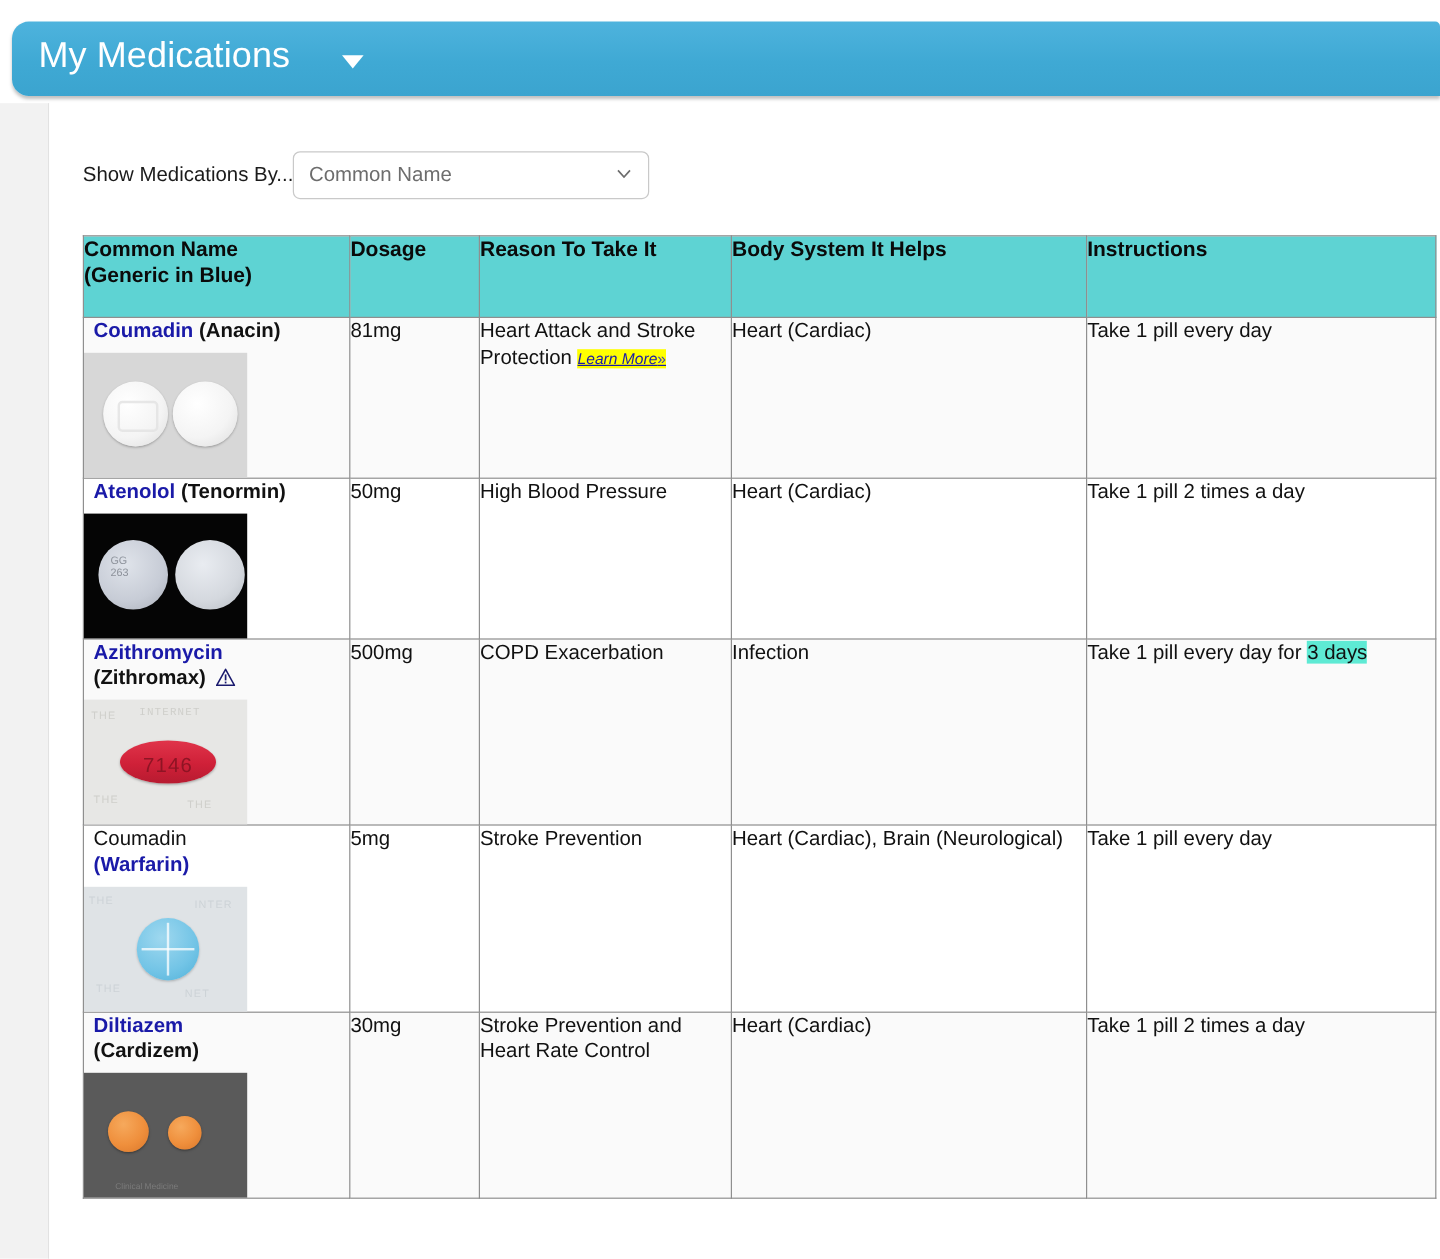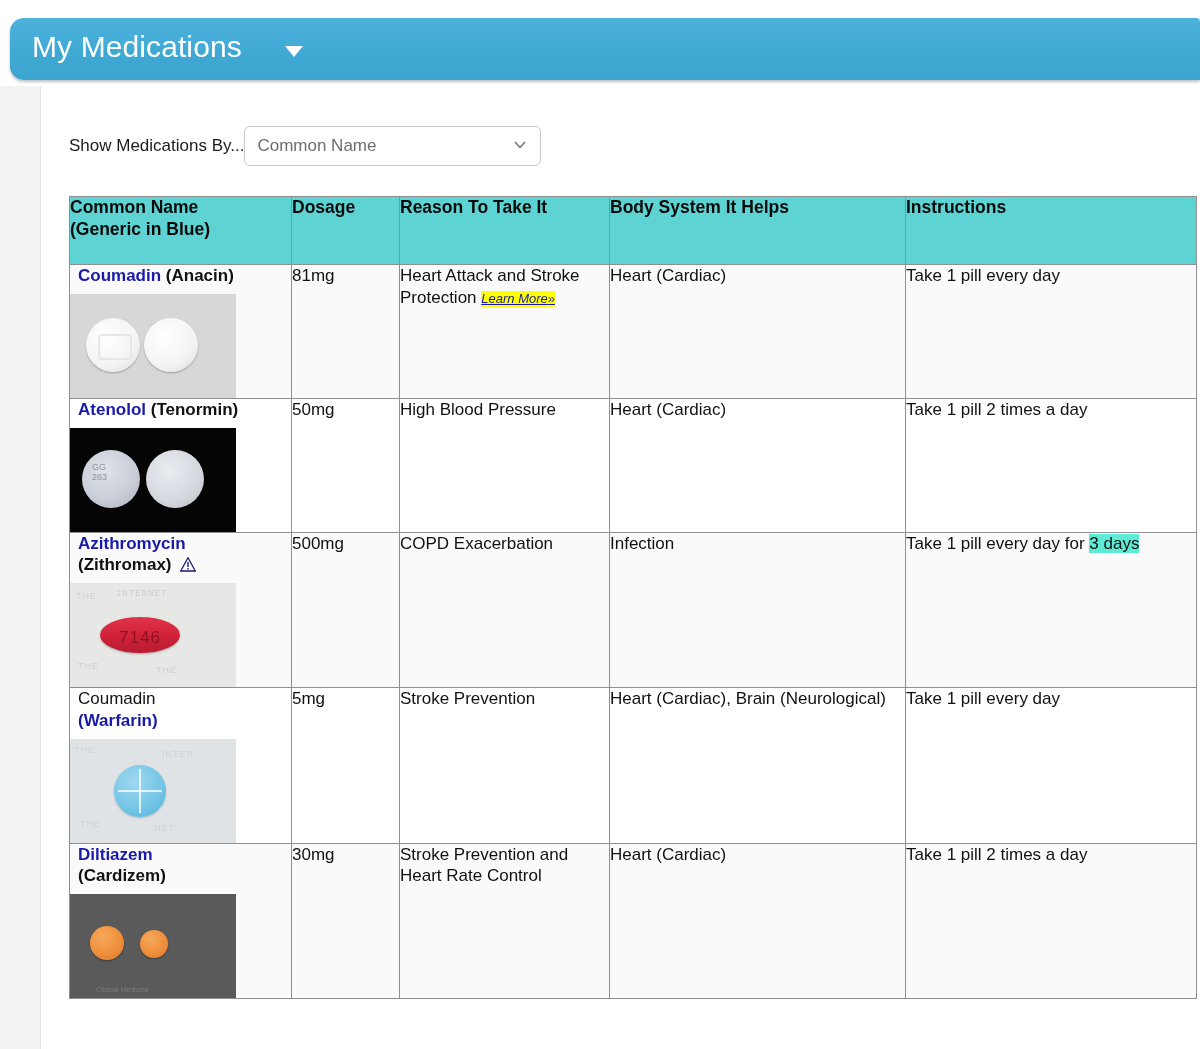--- a/index.html
+++ b/index.html
@@ -178,21 +178,21 @@
     text-decoration: none;
   }
   .hl-yellow {
     background: #5eead4;
     color: #111111;
   }
 
   
   .pill-img {
     margin-top: 7px;
-    width: 166px;
+    width: 136px;
     height: 104px;
     position: relative;
     overflow: hidden;
   }
   .pill-aspirin {
     background: #d7d7d7;
   }
   .pill-aspirin .p1, .pill-aspirin .p2 {
     position: absolute;
     top: 24px;

